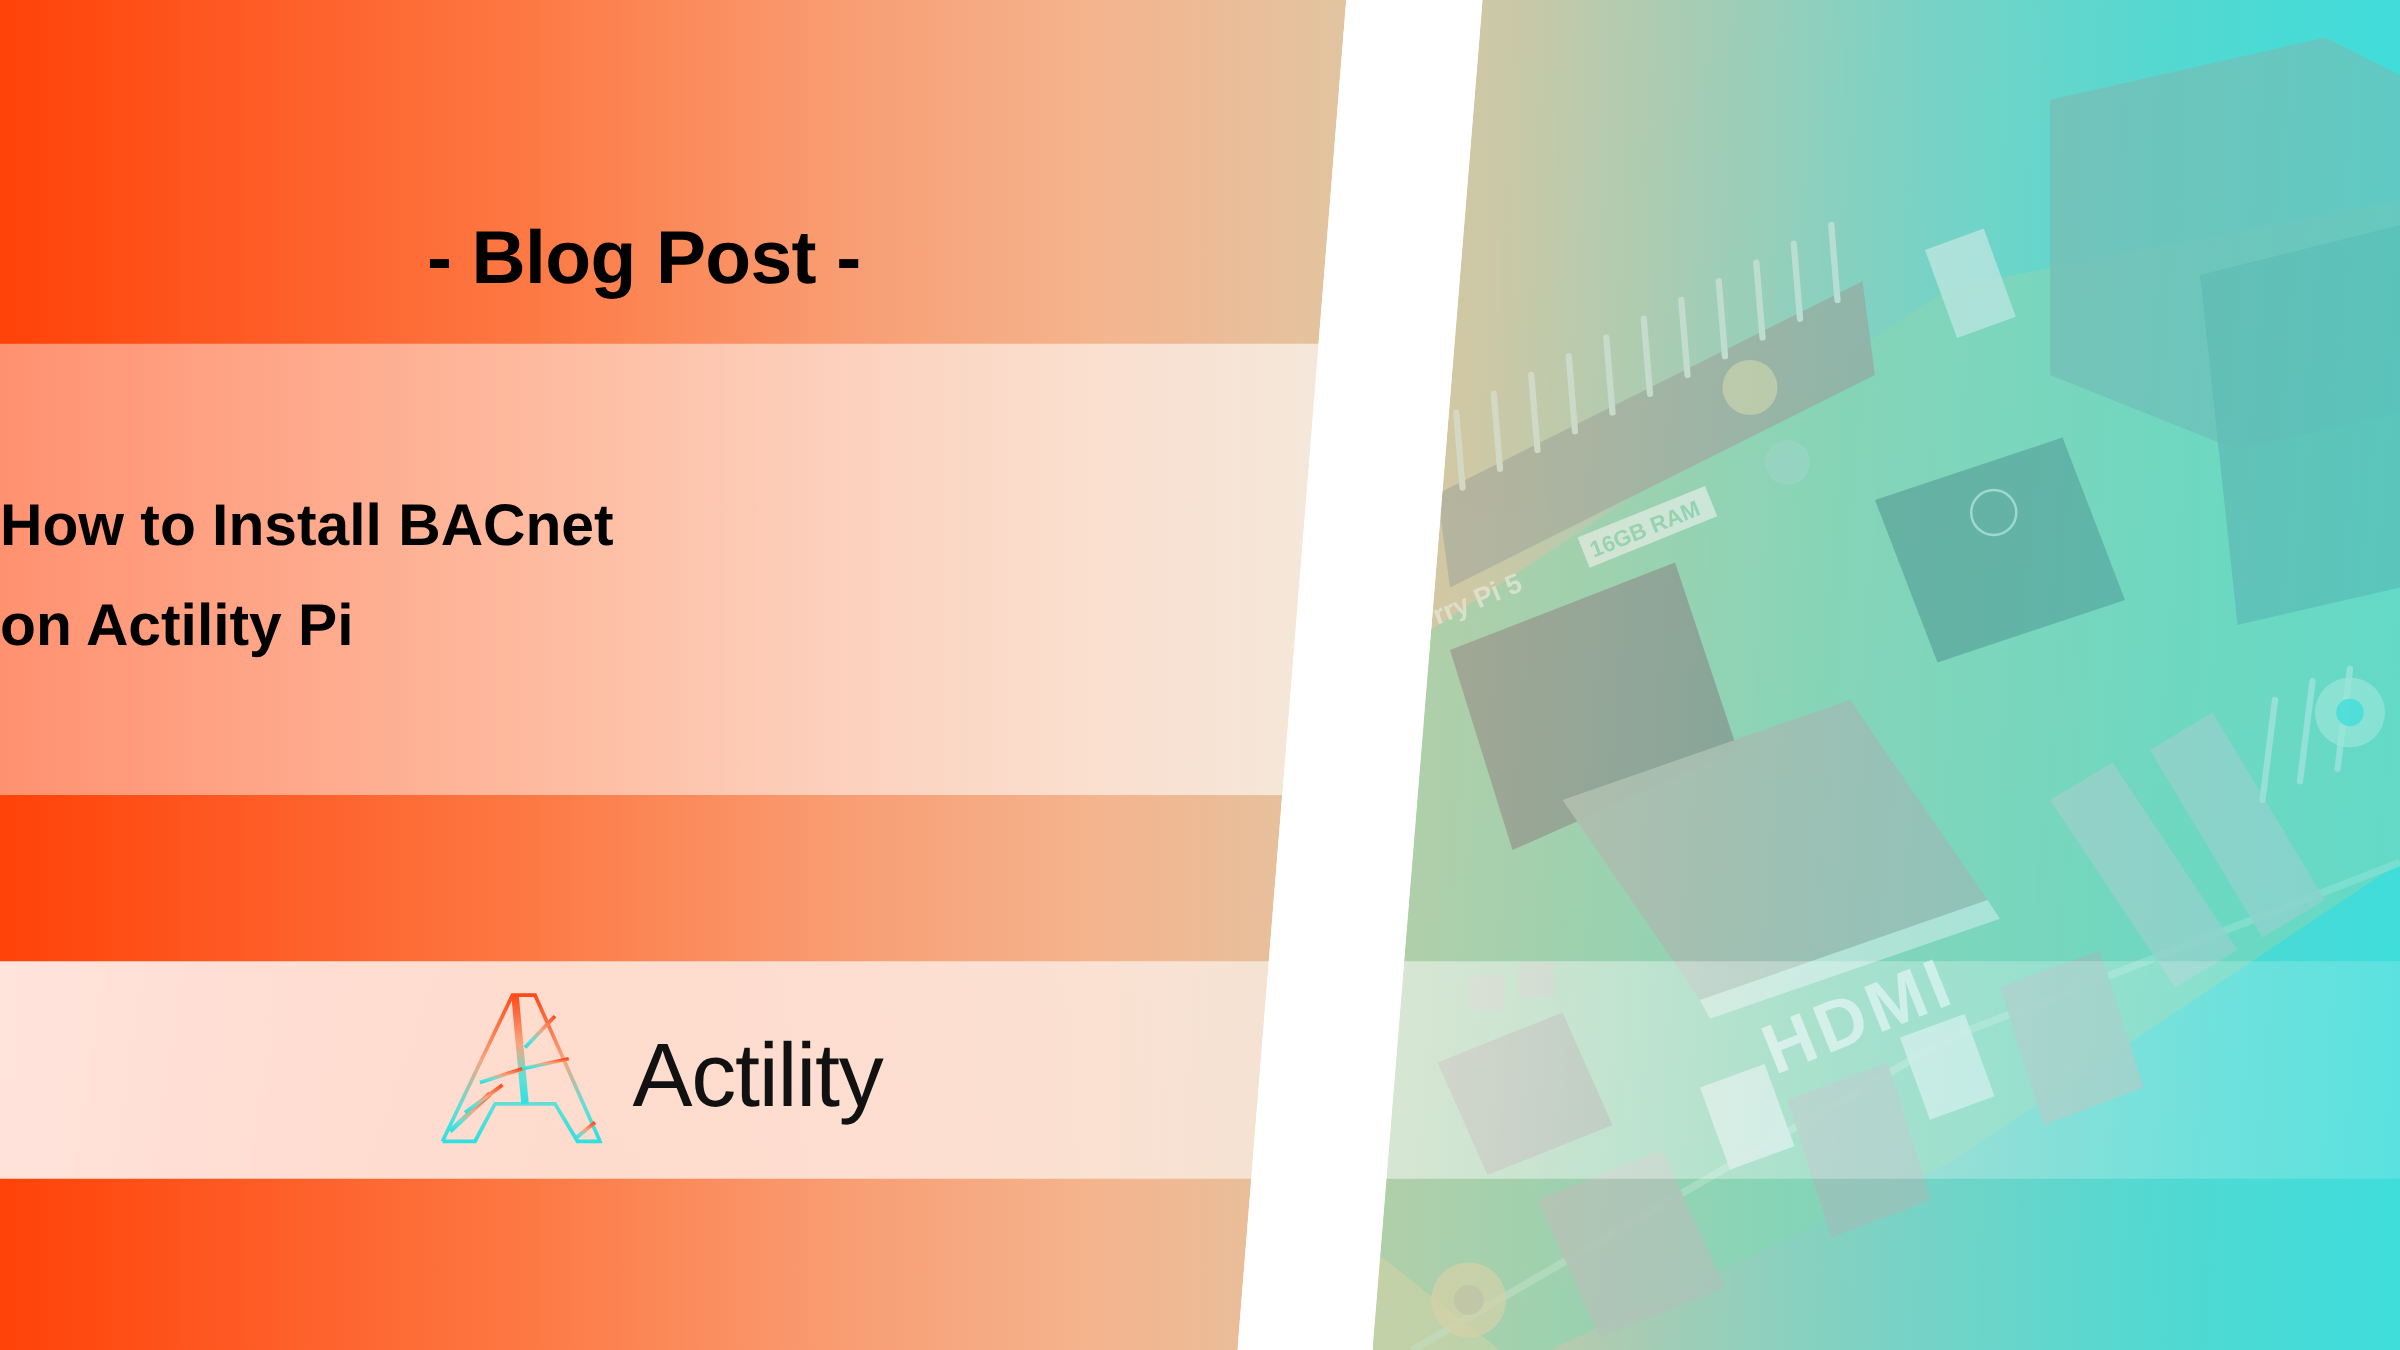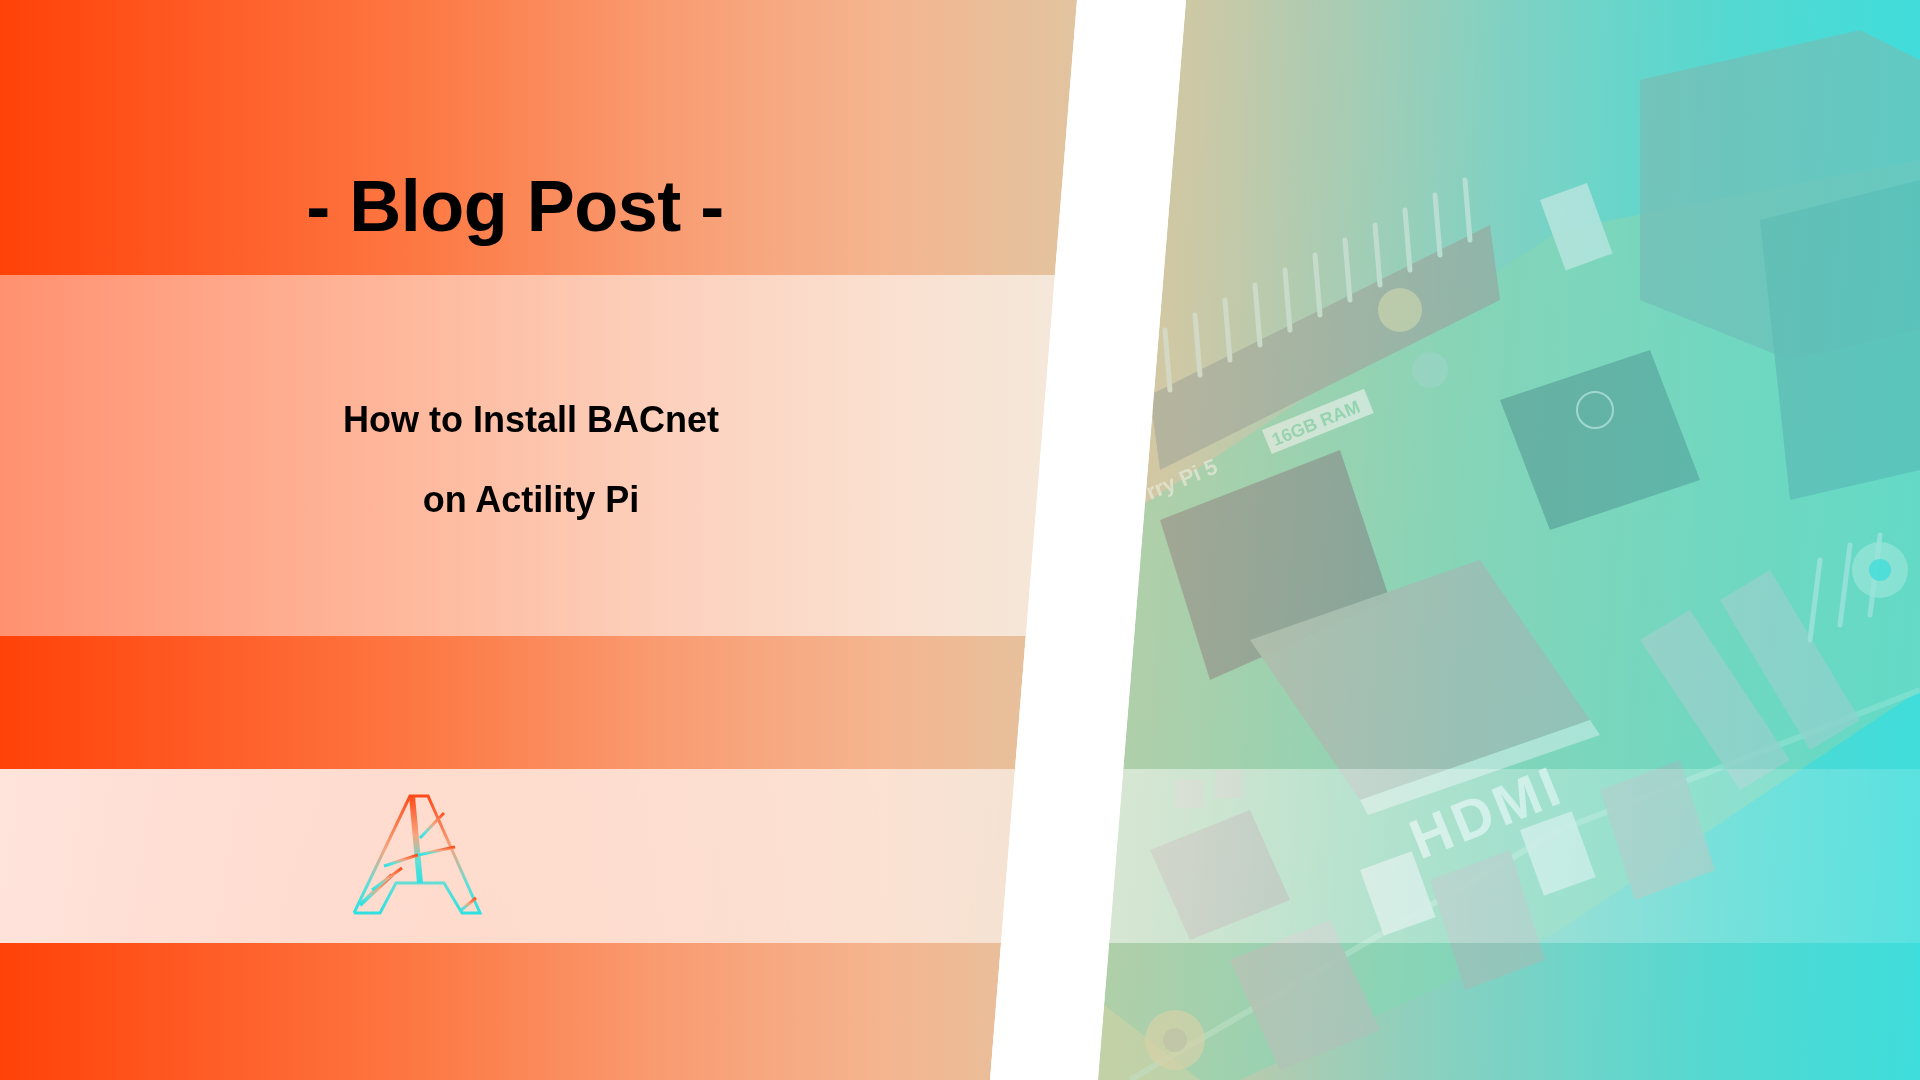--- a/index.html
+++ b/index.html
@@ -39,34 +39,33 @@
       z-index: 3;
       pointer-events: none;
     }
     .eyebrow {
       position: absolute;
       left: 0; width: 1030px;
       top: 168px;
       text-align: center;
       font-family: "Liberation Sans", sans-serif;
       font-weight: 700;
-      font-size: 72px;
+      font-size: 60px;
       line-height: 76px;
       color: #000000;
       letter-spacing: -0.5px;
       z-index: 4;
     }
     .title {
       position: absolute;
       left: 0; width: 1062px;
       top: 380px;
-      text-align: center;
       font-family: "Liberation Sans", sans-serif;
       font-weight: 700;
-      font-size: 36px;
+      font-size: 47px;
       line-height: 80px;
       color: #000000;
       z-index: 4;
     }
     .title span { display: block; }
     .brand {
       position: absolute;
       left: 352px; top: 793px;
       height: 126px;
       display: flex;
@@ -225,15 +224,16 @@
         <line x1="60" y1="3" x2="68" y2="90" stroke-width="6"></line>
 
         <line x1="68" y1="45" x2="92" y2="20"></line>
         <line x1="32" y1="73" x2="66" y2="62"></line>
         <line x1="66" y1="62" x2="103" y2="54"></line>
         <line x1="8" y1="112" x2="40" y2="82" stroke-width="4"></line>
         <line x1="108" y1="118" x2="124" y2="105"></line>
         <line x1="20" y1="97" x2="50" y2="75"></line>
       </g>
     </svg>
+    <div class="brand-name">Actility</div>
   </div>
 
 </div>
 
 </body></html>

